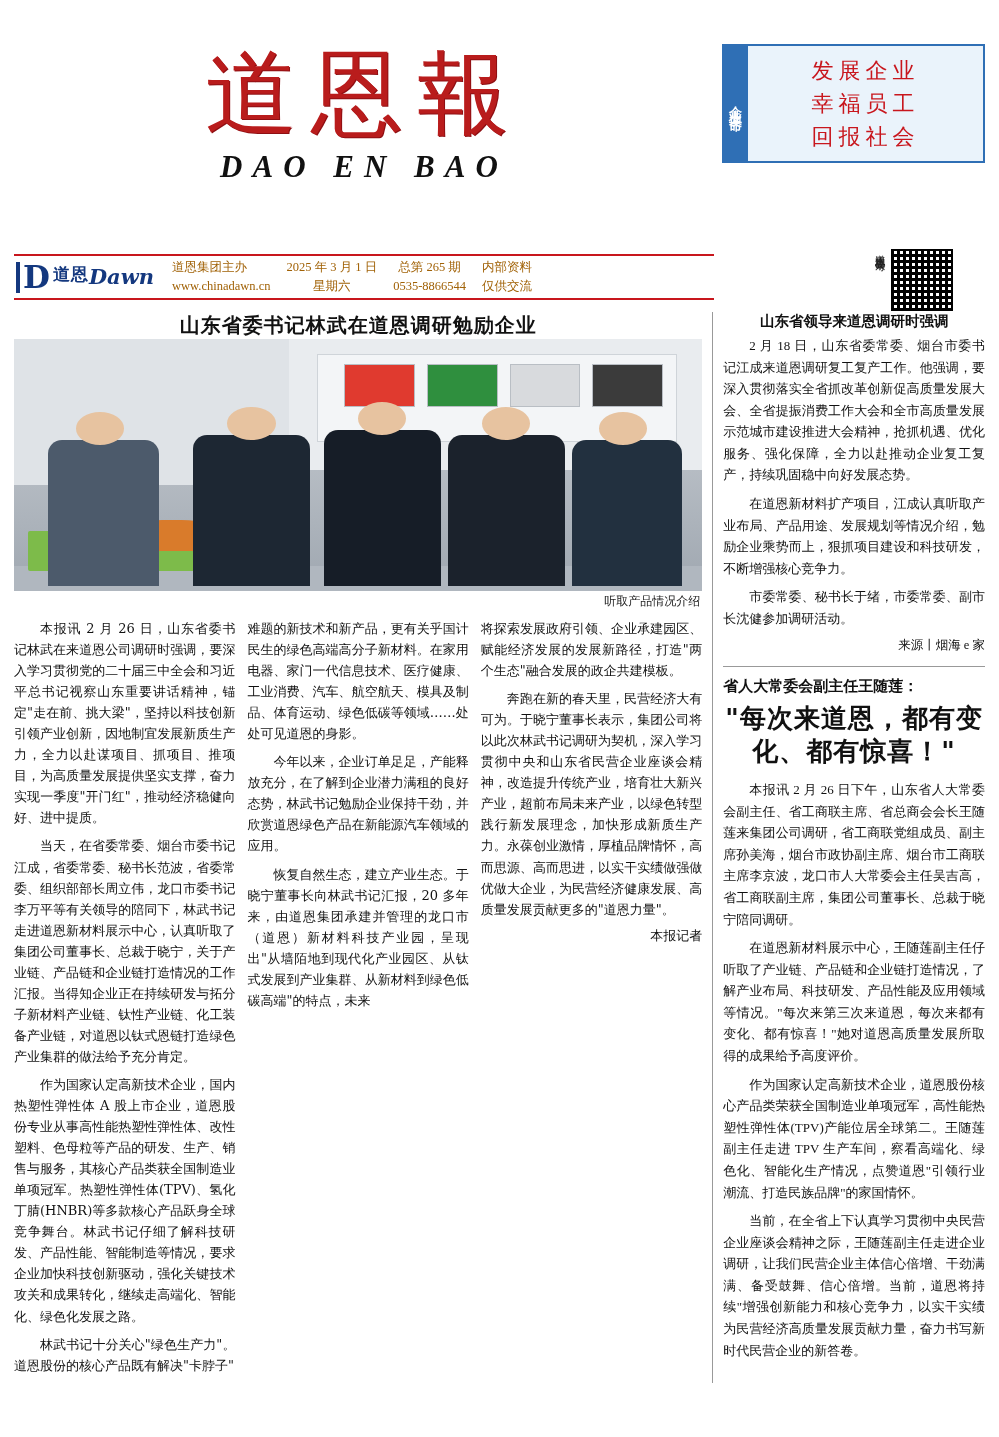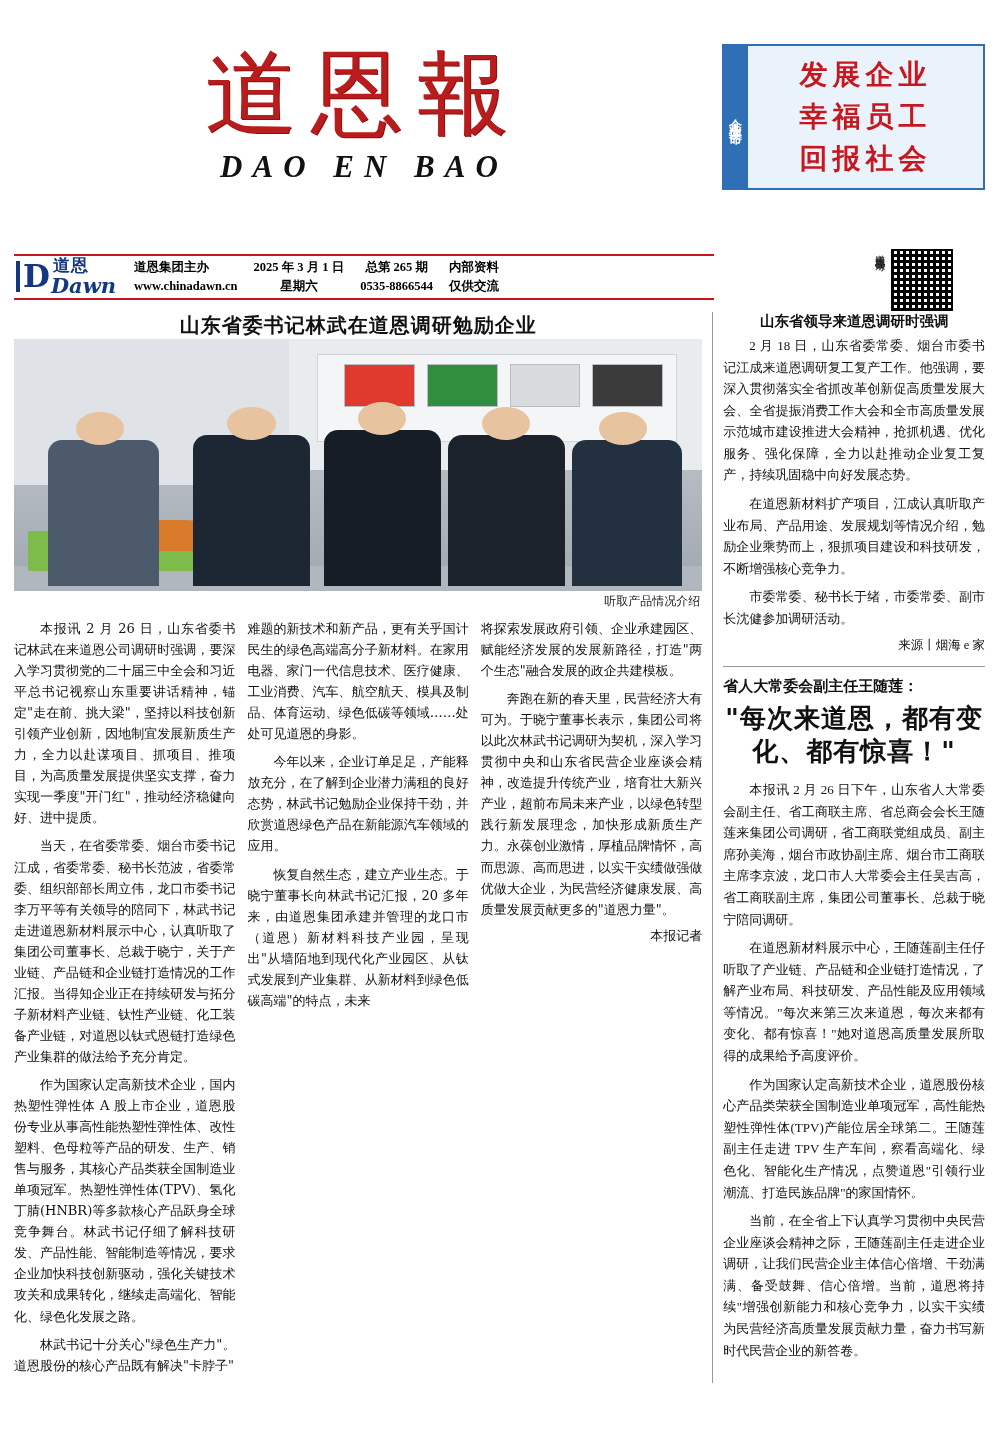--- a/index.html
+++ b/index.html
@@ -29,38 +29,38 @@
     writing-mode:vertical-rl;text-orientation:upright;letter-spacing:4px;
     display:flex;align-items:center;justify-content:center;padding:6px 0;
     font-family:"DejaVu Sans",sans-serif;
   }
   .mission-box{
     flex:1;border:2px solid #2f6fb5;border-left:none;background:#eaf3fb;
     display:flex;flex-direction:column;align-items:center;justify-content:center;
     padding:8px 4px;
   }
   .mission-line{
-    color:#c8161d;font-weight:bold;font-size:28px;letter-spacing:5px;
+    color:#c8161d;font-weight:normal;font-size:22px;letter-spacing:5px;
     font-family:"DejaVu Serif",serif;line-height:1.5;
   }
 
   
   .infobar{
     display:flex;align-items:center;border-top:2px solid #c8161d;border-bottom:2px solid #c8161d;
     height:46px;margin-top:4px;width:700px;box-sizing:border-box;
   }
   .logo-box{display:flex;align-items:center;margin-right:10px;padding-left:2px;}
   .logo-d{
     font-family:"DejaVu Serif",serif;font-weight:bold;font-size:31px;color:#14387f;
     border-left:4px solid #14387f;padding-left:3px;line-height:1;
   }
   .logo-cn{font-size:17px;font-weight:bold;color:#14387f;letter-spacing:1px;margin-left:2px;}
-  .logo-stack{display:flex;flex-direction:column;line-height:1.05;margin-left:1px;}
+  .logo-stack{display:flex;flex-direction:row;line-height:1.05;margin-left:1px;}
   .logo-en{font-family:"DejaVu Serif",serif;font-weight:bold;font-size:21px;color:#14387f;font-style:italic;}
-  .info-cols{display:flex;flex:1;font-size:12.5px;color:#000000;font-weight:bold;}
+  .info-cols{display:flex;flex:1;font-size:12.5px;color:#a16207;}
   .info-col{display:flex;flex-direction:column;justify-content:center;align-items:center;padding:0 8px;line-height:1.5;}
   .info-col.l{align-items:flex-start;}
 
   .qr-wrap{position:absolute;right:14px;top:247px;width:112px;display:flex;align-items:flex-start;}
   .qr-label{font-size:10.5px;writing-mode:vertical-rl;letter-spacing:1px;color:#222;margin-right:2px;line-height:1.3;}
   .qr{width:62px;height:62px;background:
      repeating-linear-gradient(0deg,#000 0 3px,#fff 3px 6px),
      repeating-linear-gradient(90deg,#000 0 3px,rgba(255,255,255,0) 3px 6px);
      background-blend-mode:multiply;border:2px solid #fff;}
 

